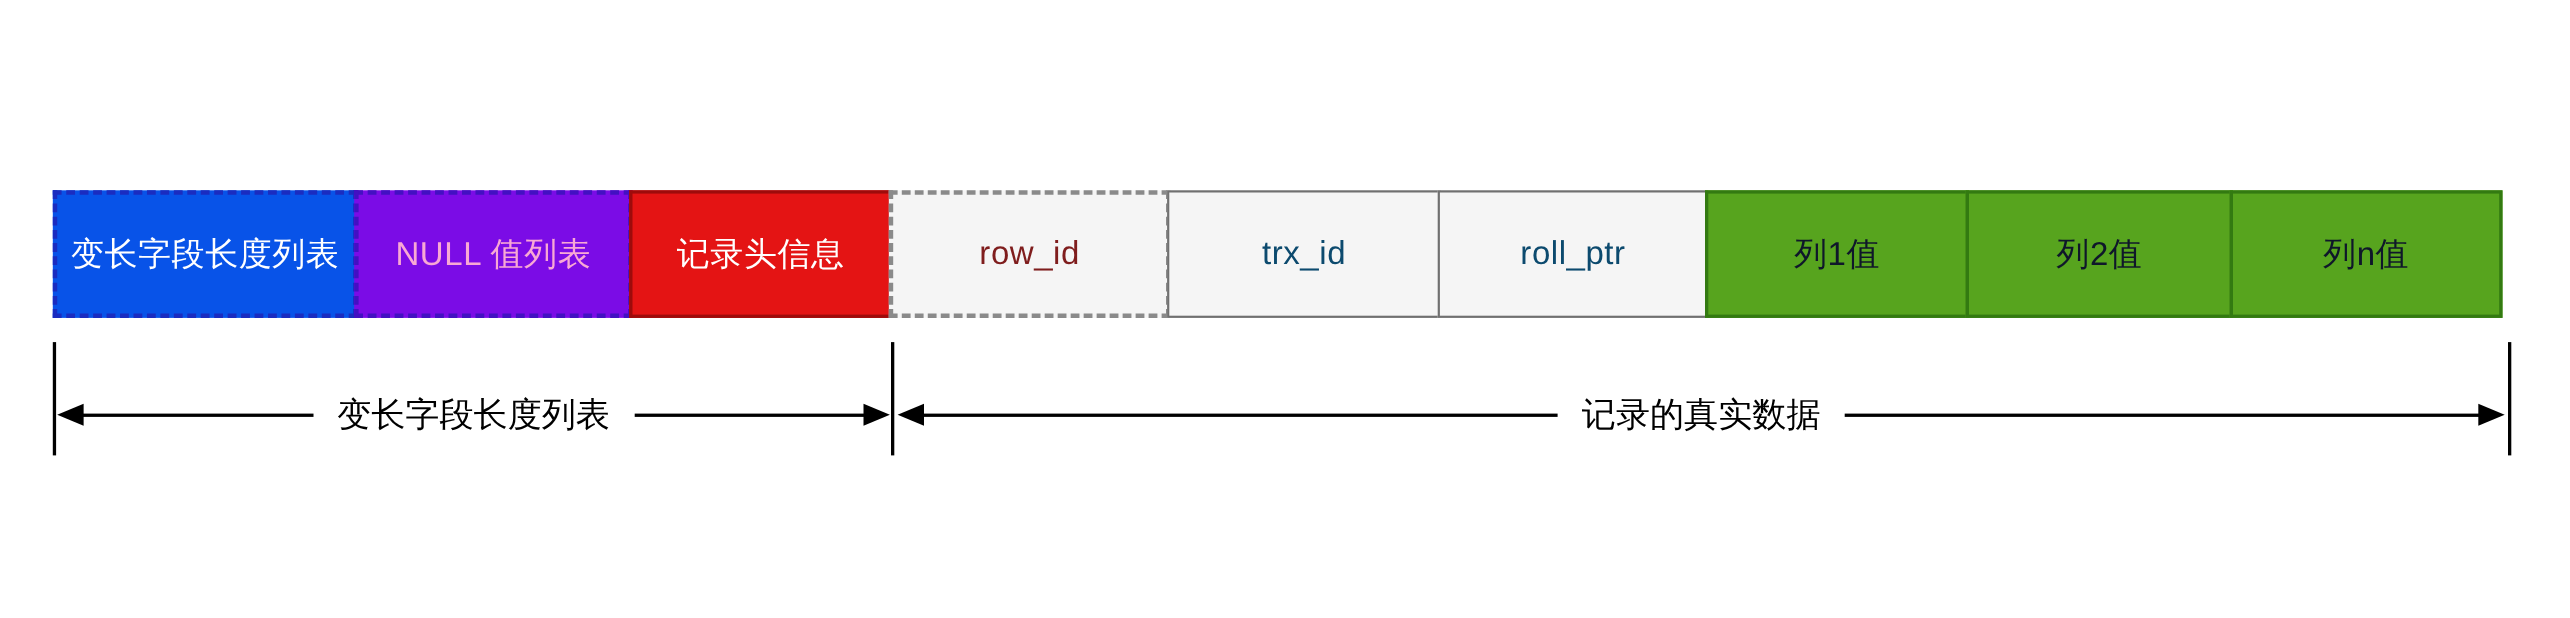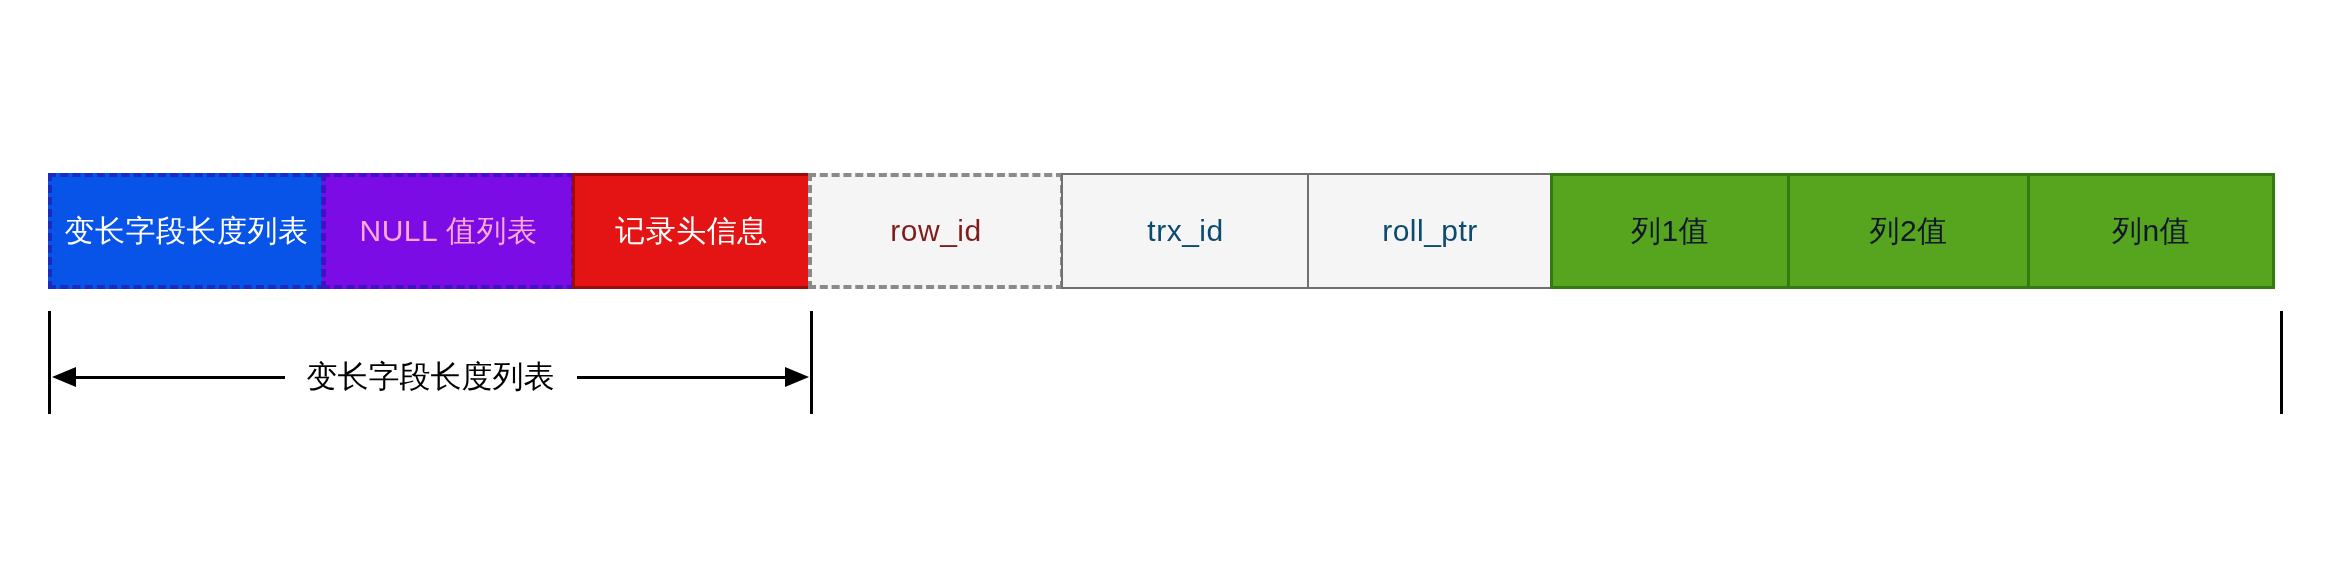--- a/index.html
+++ b/index.html
@@ -107,14 +107,21 @@
   <div class="guide" style="left:2280px"></div>
 
   <div class="measure" style="left:52px;width:757px">
     <div class="arrow-left"></div>
     <div class="mline"></div>
     <span class="mlabel">变长字段长度列表</span>
     <div class="mline"></div>
     <div class="arrow-right"></div>
   </div>
 
+  <div class="measure" style="left:816px;width:1461px">
+    <div class="arrow-left"></div>
+    <div class="mline"></div>
+    <span class="mlabel">记录的真实数据</span>
+    <div class="mline"></div>
+    <div class="arrow-right"></div>
+  </div>
 
 </div>
 
 </body></html>

